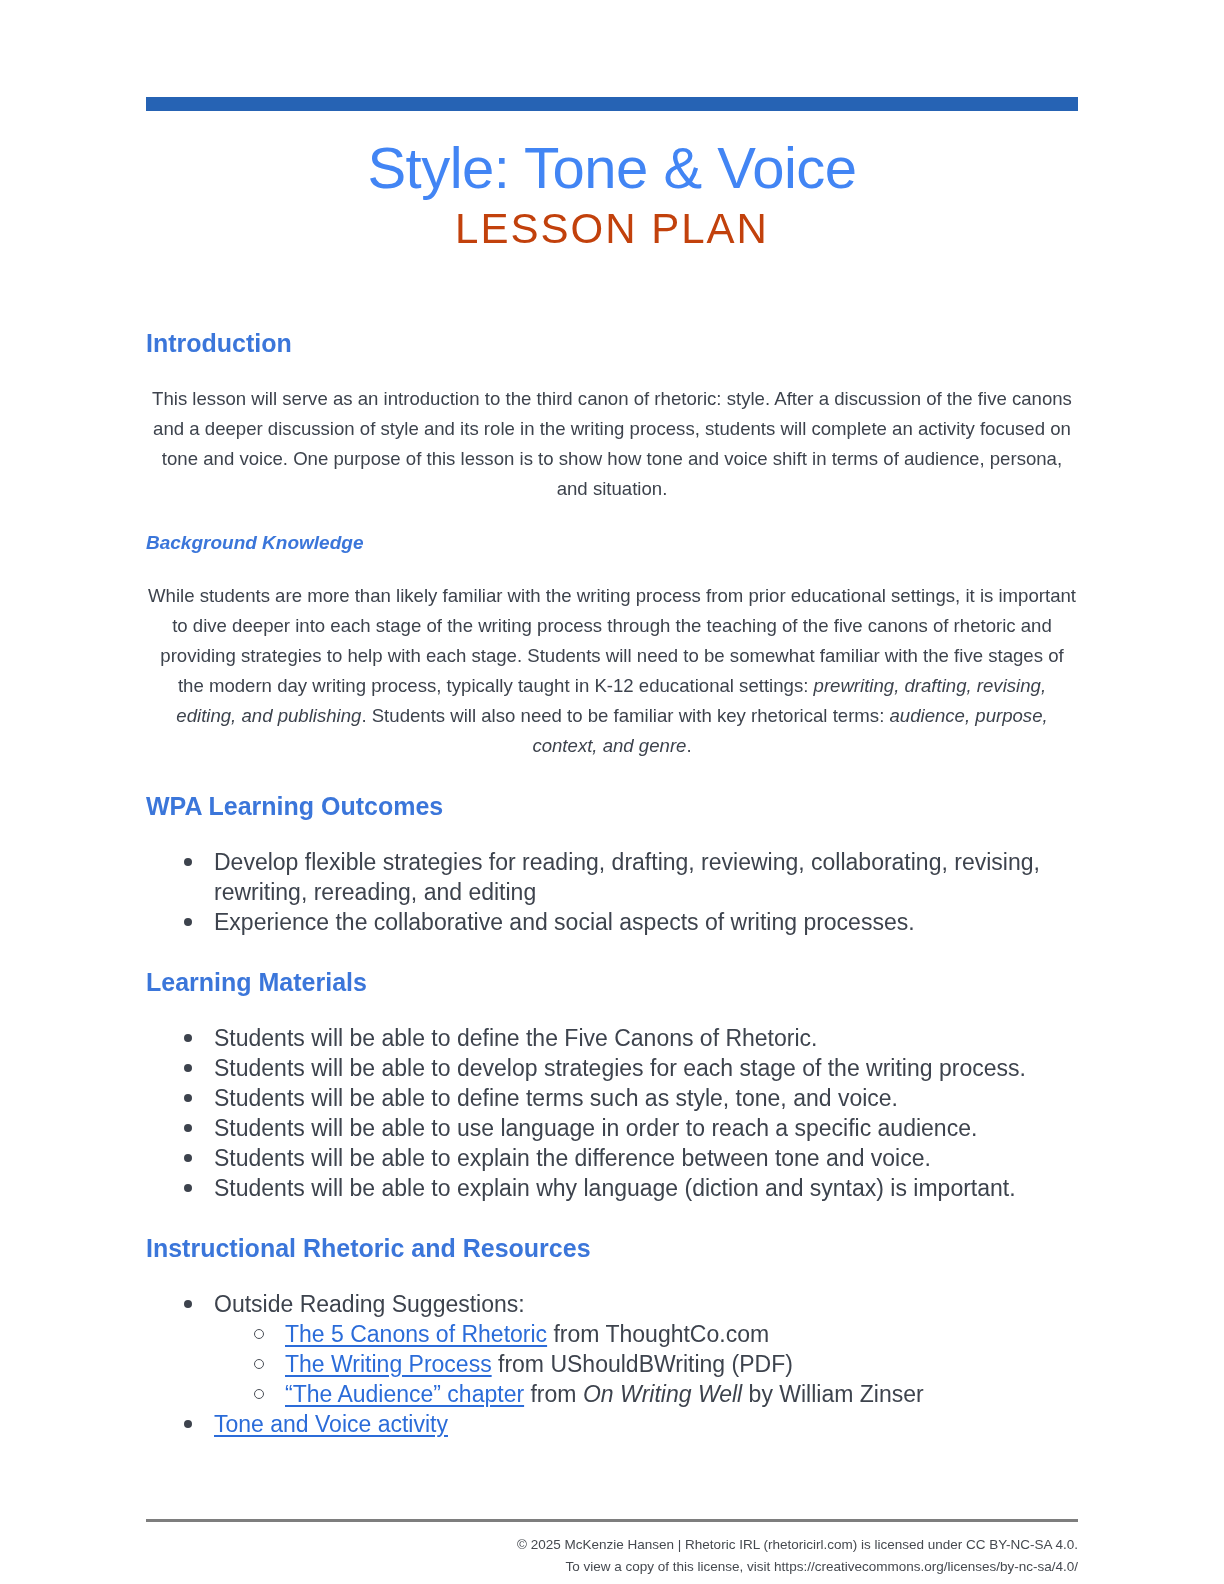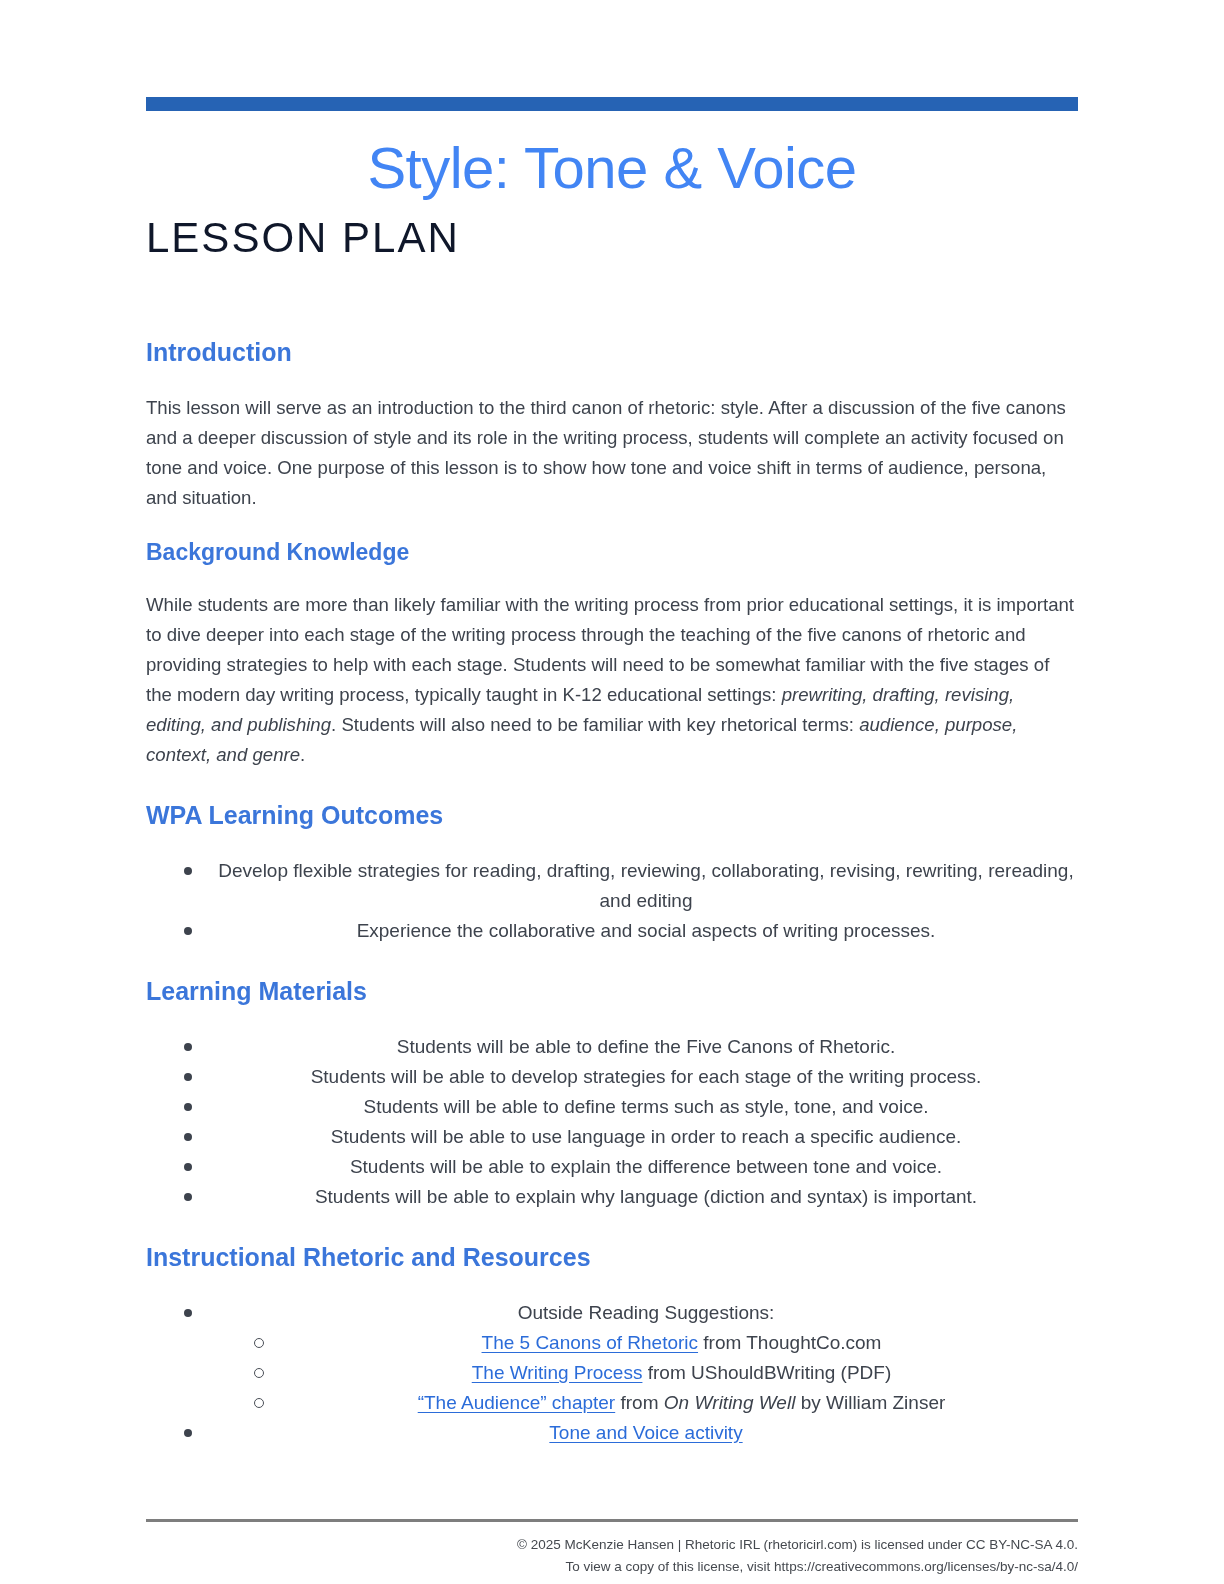--- a/index.html
+++ b/index.html
@@ -18,57 +18,58 @@
   .doc-title {
     margin-top: 22px;
     text-align: center;
     font-size: 58px;
     font-weight: 500;
     color: #4285f4;
     line-height: 1.2;
     letter-spacing: -0.5px;
   }
   .doc-subtitle {
-    margin-top: 12px;
-    text-align: left;
+    margin-top: 3px;
+    text-align: center;
     font-size: 42px;
     font-weight: 300;
-    color: #0f172a;
+    color: #c2410c;
     letter-spacing: 2px;
     line-height: 1.1;
   }
   h2.section-heading {
     margin-top: 30px;
     font-size: 25px;
     font-weight: bold;
     color: #3b76da;
     line-height: 30px;
   }
   h2.section-heading.first { margin-top: 76px; }
   h3.sub-heading {
     margin-top: 27px;
-    font-size: 23px;
+    font-size: 19px;
     font-weight: bold;
     color: #3b76da;
     line-height: 24px;
+    font-style: italic;
   }
   p.body-text {
     margin-top: 26px;
     font-size: 18.6px;
     line-height: 30px;
     color: #3d434d;
+    text-align: center;
   }
   .italic { font-style: italic; }
   ul.bullets { margin-top: 26px; list-style: none; }
   ul.bullets li {
     position: relative;
-    font-size: 19px;
+    font-size: 23px;
     line-height: 30px;
     color: #3d434d;
-    text-align: center;
   }
   ul.l1 > li { padding-left: 68px; }
   ul.l1 > li::before {
     content: "";
     position: absolute;
     left: 38px;
     top: 11px;
     width: 8px;
     height: 8px;
     border-radius: 50%;

